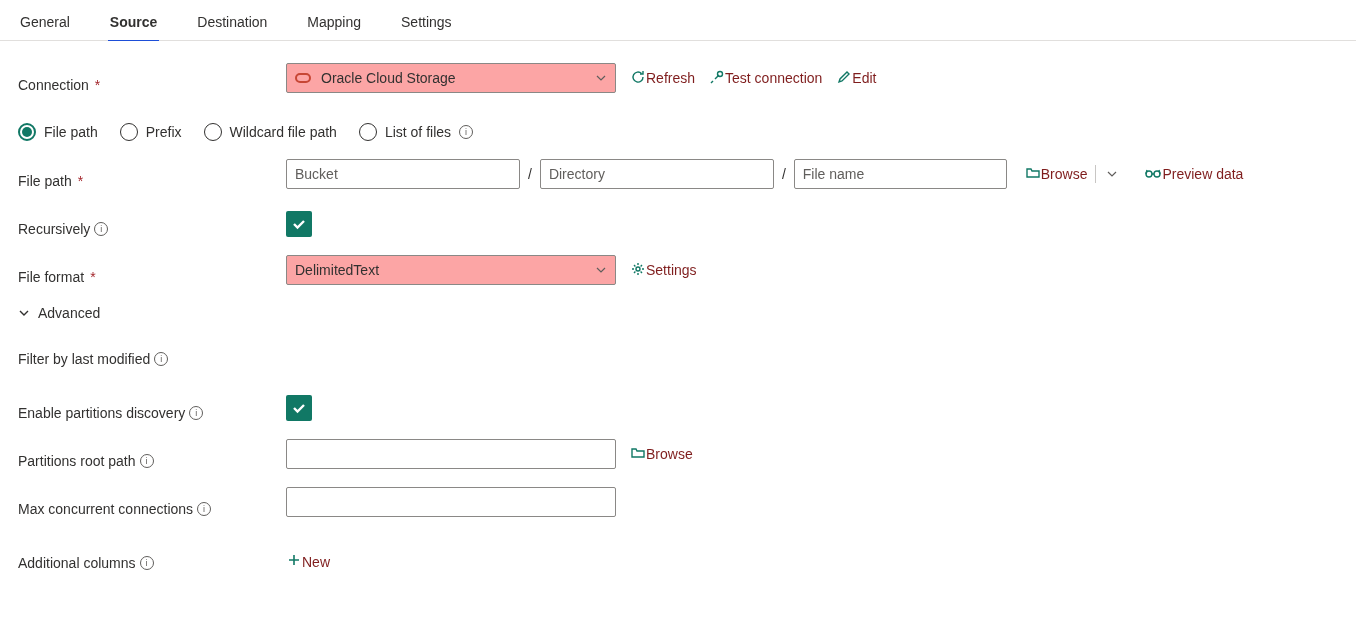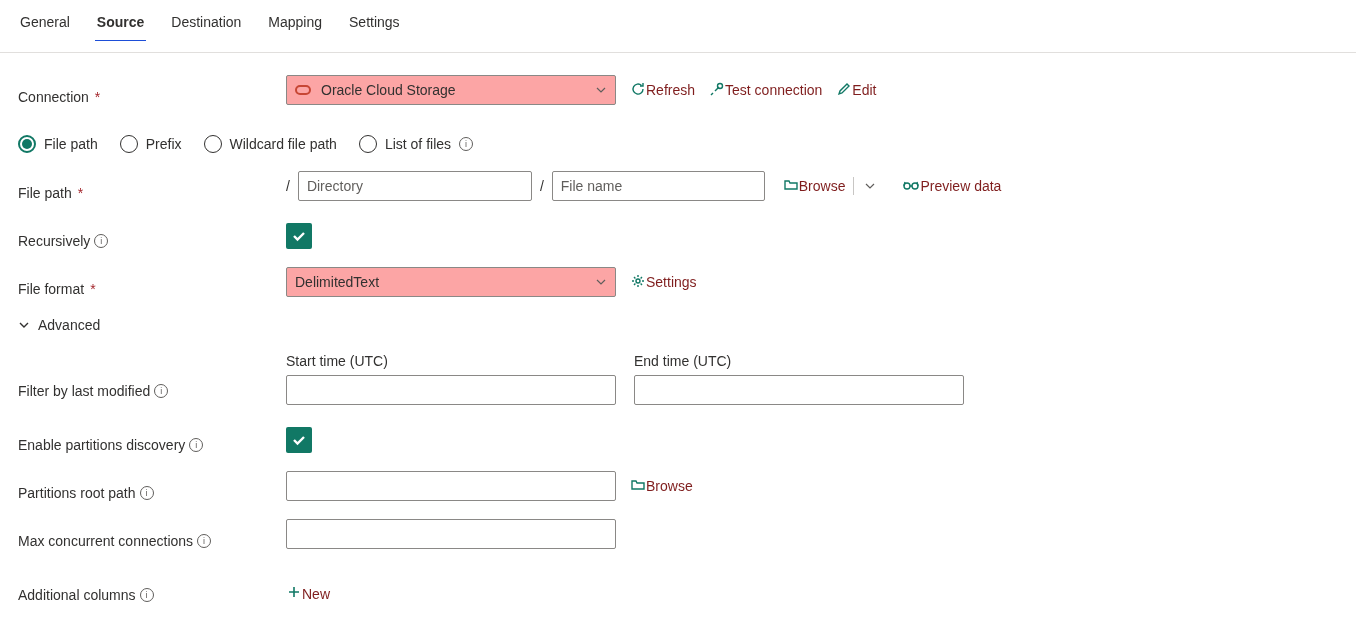--- a/index.html
+++ b/index.html
@@ -7,22 +7,22 @@
     margin: 0;
     padding: 0;
     font-family: "Segoe UI", -apple-system, BlinkMacSystemFont, sans-serif;
     font-size: 14px;
     color: #323130;
     background: #fff;
     width: 1356px;
   }
   .tabs {
     display: flex;
-    gap: 23px;
-    padding: 8px 18px 12px 18px;
+    gap: 36px;
+    padding: 8px 18px 0 18px;
     border-bottom: 1px solid #e1dfdd;
   }
   .tab {
     padding: 6px 2px 10px 2px;
     cursor: pointer;
     color: #323130;
   }
   .tab.active {
     font-weight: 600;
     border-bottom: 1px solid #1d4ed8;
@@ -203,20 +203,21 @@
     </div>
   </div>
 
   
   <div class="row">
     <div class="label-col">
       <span>File path</span>
         <span class="req">*</span>
     </div>
     <div class="ctl-col" style="gap:8px;">
+      <input class="input-box" style="width: 234px;" placeholder="Bucket">
       <span class="path-sep">/</span>
       <input class="input-box" style="width: 234px;" placeholder="Directory">
       <span class="path-sep">/</span>
       <input class="input-box" style="width: 213px;" placeholder="File name">
       <div class="link-btn" style="margin-left:10px">
         <span class="ico">
           <svg width="16" height="16" viewBox="0 0 16 16" fill="none" stroke="#117865" stroke-width="1.4">
               <path d="M2 4h4l1 2h7v6H2z"></path>
             </svg>
         </span>
@@ -292,30 +293,20 @@
     </span>
     <span>Advanced</span>
   </div>
 
   
   <div class="row" style="align-items:flex-end;">
     <div class="label-col" style="padding-bottom:6px">
       <span>Filter by last modified</span>
       <span class="info-icon">i</span>
     </div>
-    <div class="ctl-col two-col" style="gap:18px;">
-      <div class="col">
-        <label>Start time (UTC)</label>
-        <input class="input-box" style="width: 330px;">
-      </div>
-      <div class="col">
-        <label>End time (UTC)</label>
-        <input class="input-box" style="width: 330px;">
-      </div>
-    </div>
   </div>
 
   
   <div class="row">
     <div class="label-col">
       <span>Enable partitions discovery</span>
       <span class="info-icon">i</span>
     </div>
     <div class="ctl-col">
       <div class="checkbox">

